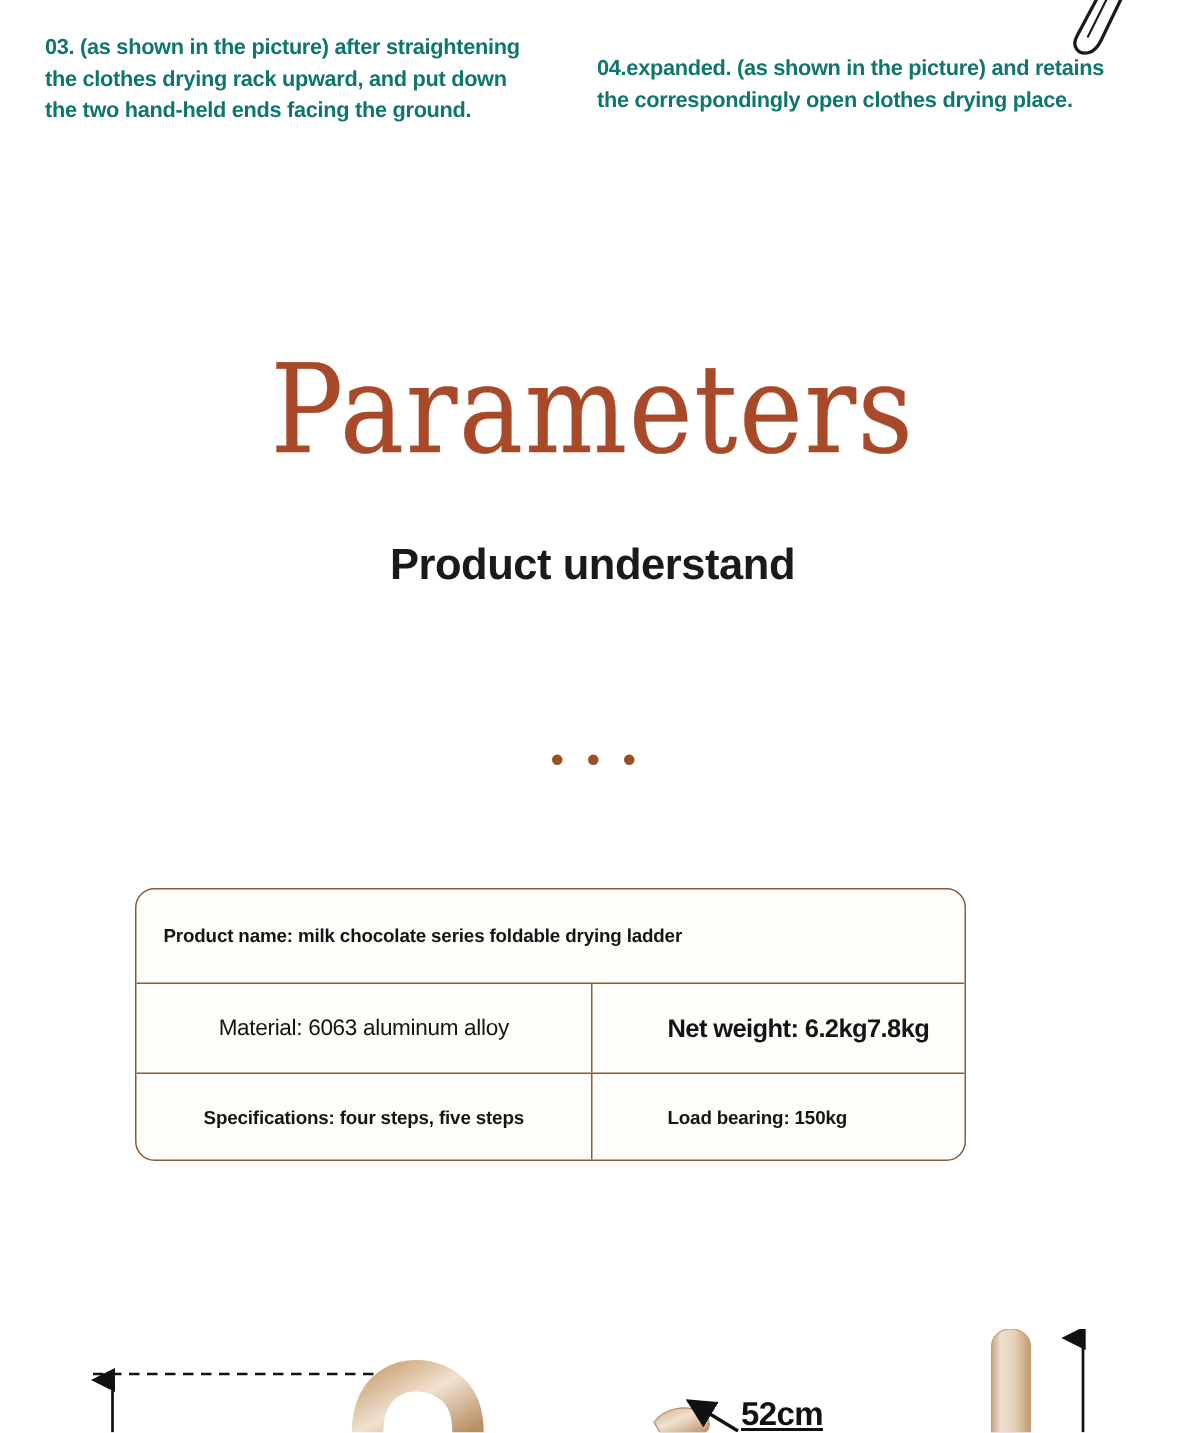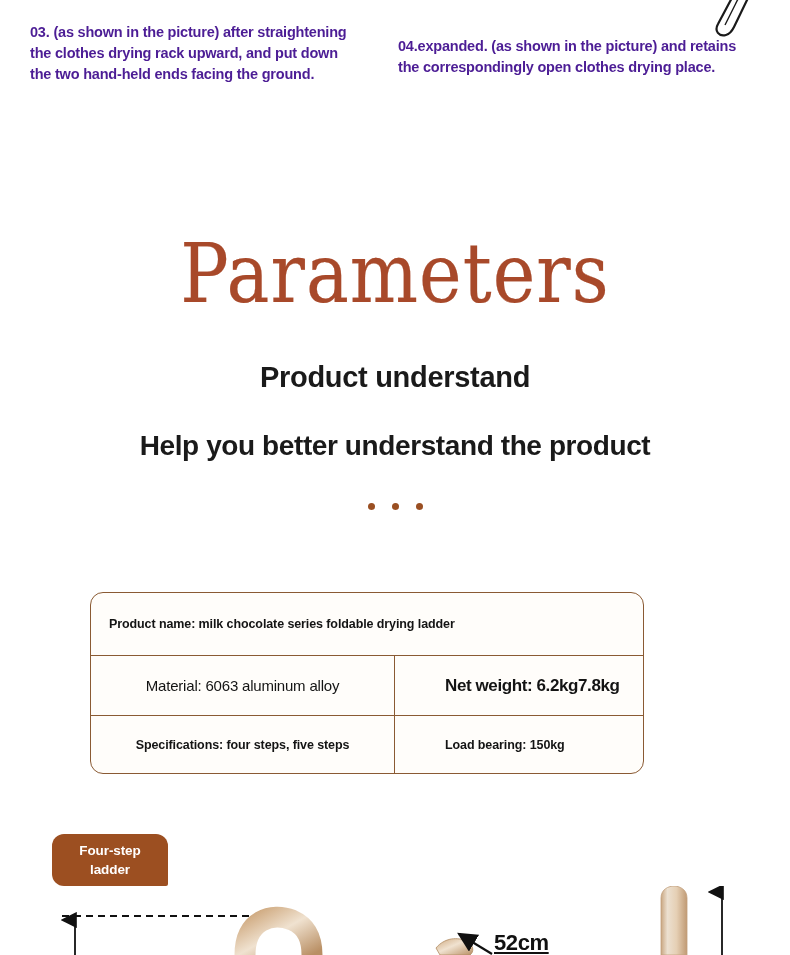--- a/index.html
+++ b/index.html
@@ -19,21 +19,21 @@
     background: #ffffff;
   }
 
   
   .caption {
     position: absolute;
     font-family: "Liberation Sans", sans-serif;
     font-weight: bold;
     font-size: 14.5px;
     line-height: 21px;
-    color: #4c1d95;
+    color: #0f766e;
     letter-spacing: -0.2px;
   }
   #caption-03 { left: 30px; top: 22px;  width: 330px; }
   #caption-04 { left: 398px; top: 36px; width: 345px; }
 
   
   #rod-sketch {
     position: absolute;
     left: 700px;
     top: -6px;
@@ -197,21 +197,20 @@
 
   <svg id="rod-sketch" viewBox="0 0 56 46">
     <path d="M34 0 L18 30 C14 37 19 43 26 41 C30 40 32 37 34 33 L48 4" fill="#ffffff" stroke="#1a1a1a" stroke-width="2.2" stroke-linejoin="round" stroke-linecap="round"></path>
     <path d="M40 1 L25 31" fill="none" stroke="#1a1a1a" stroke-width="1.4"></path>
   </svg>
 
   <div id="deco-word">Parameters</div>
 
   <div id="heading-main">Product understand</div>
 
-  <div id="heading-sub">Help you better understand the product</div>
 
   <div id="dots">
     <span class="dot"></span>
     <span class="dot"></span>
     <span class="dot"></span>
   </div>
 
   <div id="param-table">
 
     <div class="trow r1">
@@ -223,24 +222,20 @@
       <div class="cell right txt-lg">Net weight: 6.2kg7.8kg</div>
     </div>
 
     <div class="trow r3">
       <div class="cell left txt-sm">Specifications: four steps, five steps</div>
       <div class="cell right txt-sm">Load bearing: 150kg</div>
     </div>
 
   </div>
 
-  <div id="step-badge">
-    <span>Four-step</span>
-    <span>ladder</span>
-  </div>
 
   <svg id="diagram" viewBox="0 0 790 69">
 
     <defs>
       <linearGradient id="tubeGrad" x1="0" y1="0" x2="1" y2="0">
         <stop offset="0%" stop-color="#c9a782"></stop>
         <stop offset="25%" stop-color="#ece0d0"></stop>
         <stop offset="60%" stop-color="#e5cfb4"></stop>
         <stop offset="100%" stop-color="#c09a74"></stop>
       </linearGradient>

